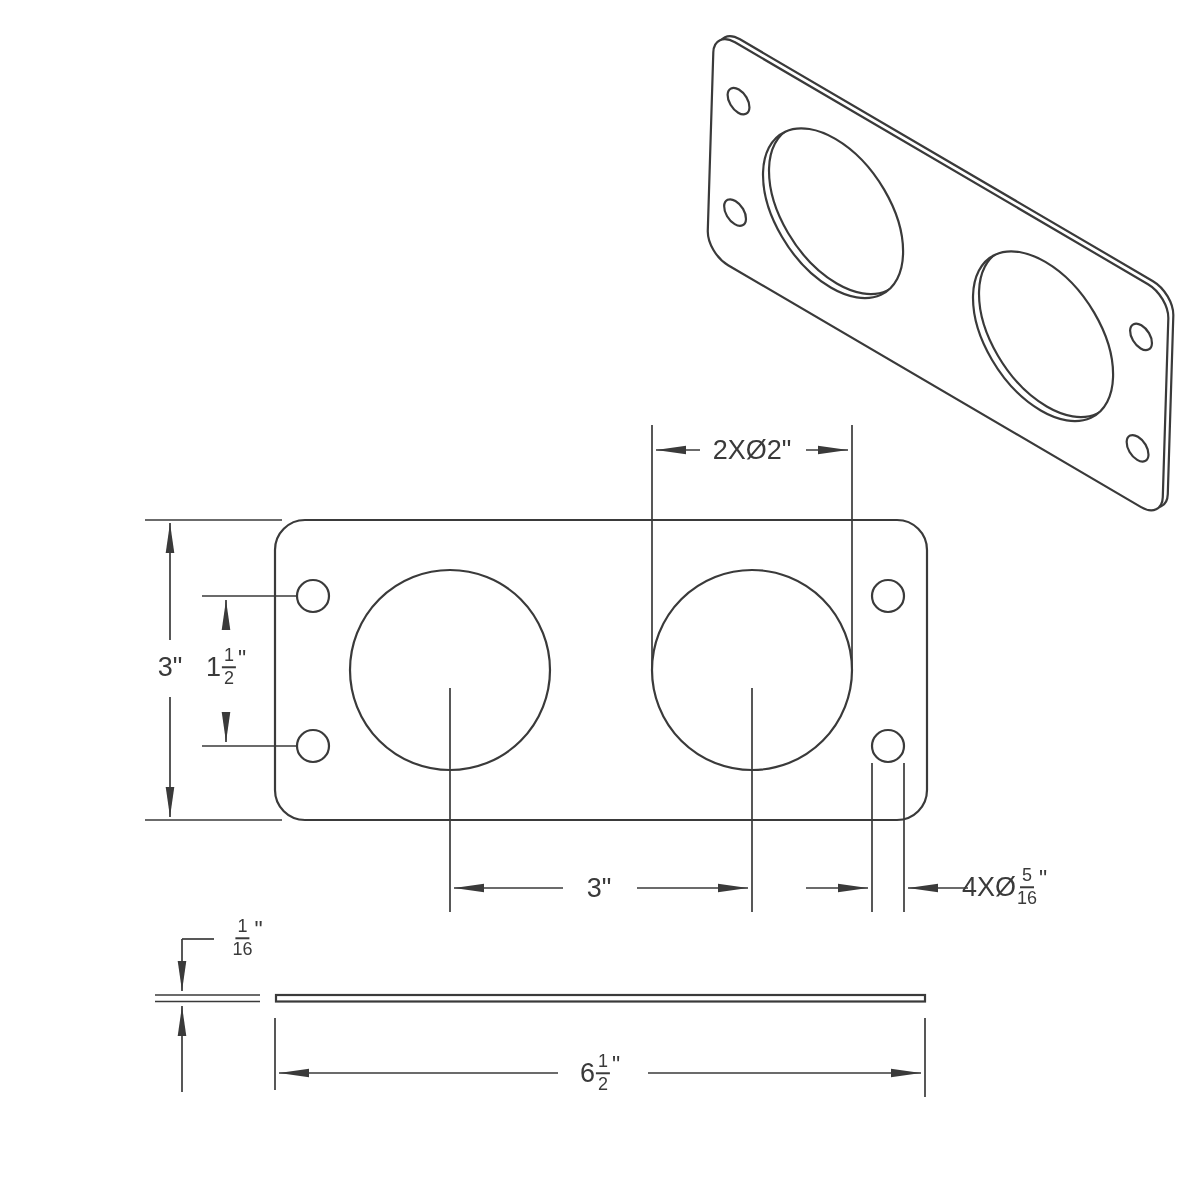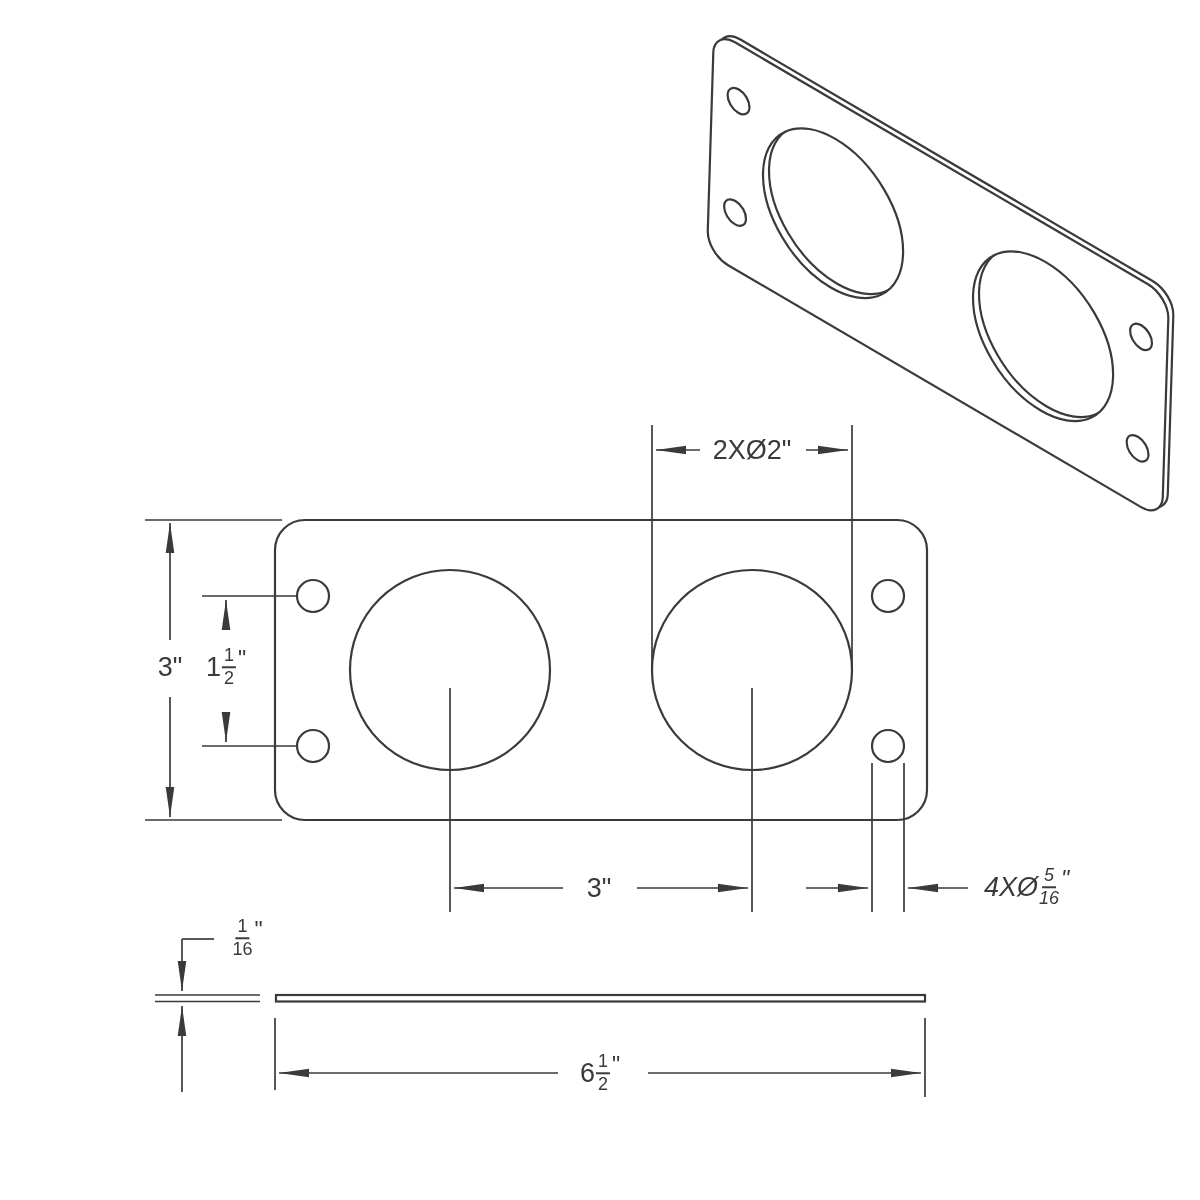--- a/index.html
+++ b/index.html
@@ -164,21 +164,21 @@
         <span class="num">1</span>
         <span class="den">2</span>
       </span>
       <span class="inch">"</span>
 </div>
 
 <div class="dimtext" style="left:599px; top:889px;">
   <span>3"</span>
 </div>
 
-<div class="dimtext anchor-left" style="left:984px; top:889px;font-style:italic;">
+<div class="dimtext anchor-left" style="left:962px; top:889px;">
   <span>4XØ</span>
       <span class="frac">
         <span class="num">5</span>
         <span class="den">16</span>
       </span>
       <span class="inch">"</span>
 </div>
 
 <div class="dimtext" style="left:247px; top:940px;">
   <span class="frac">

